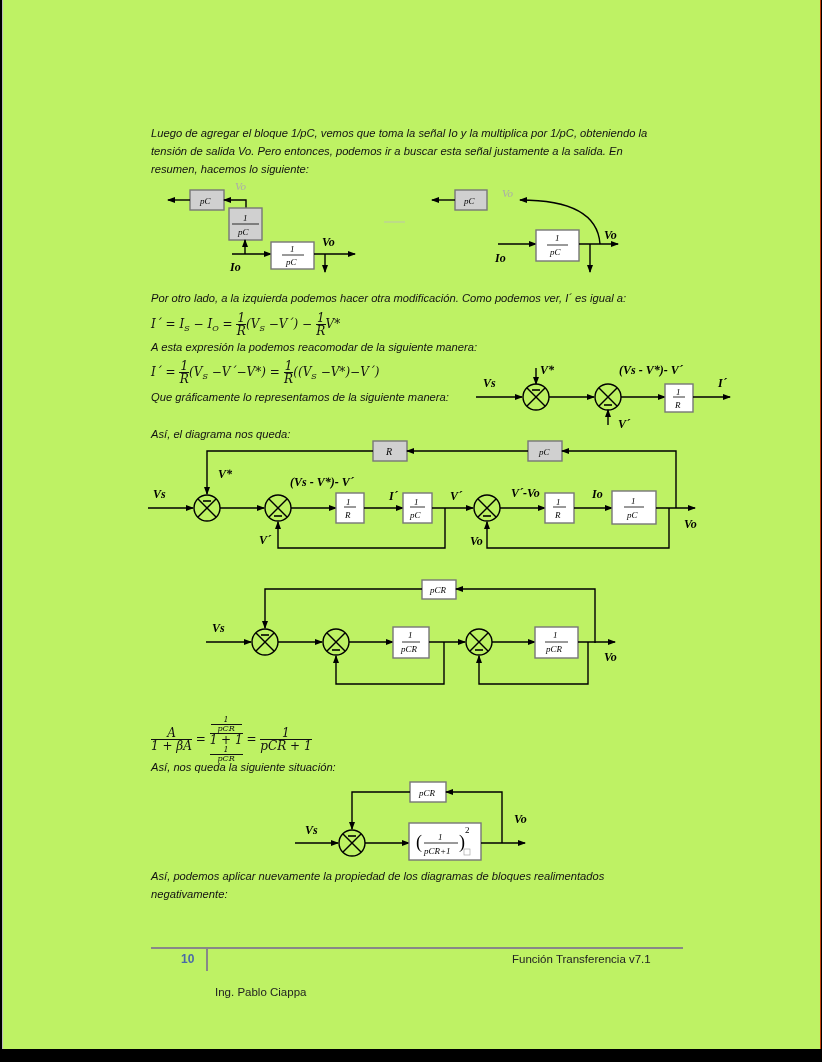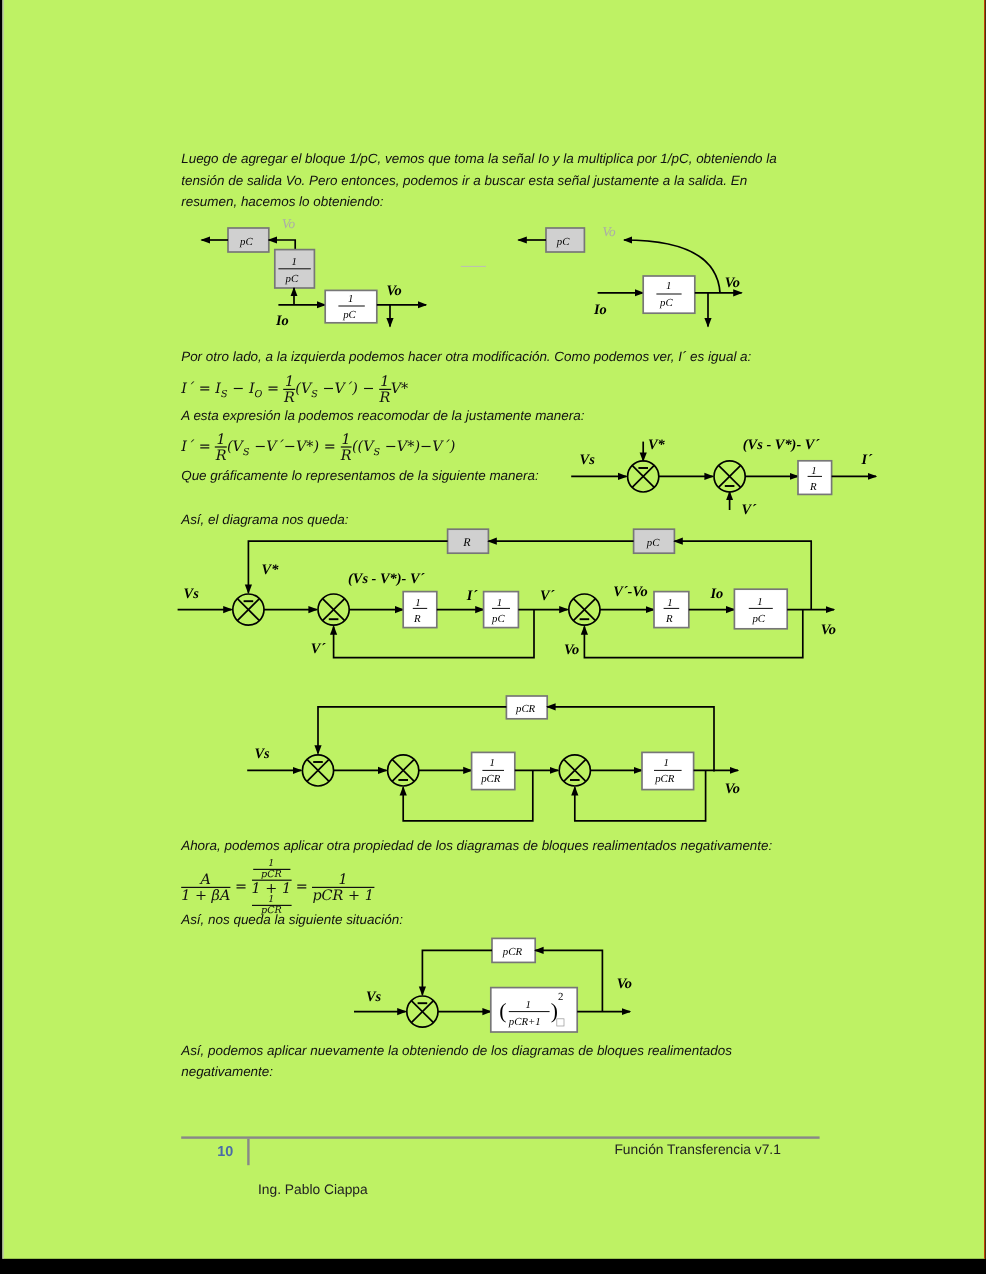--- a/index.html
+++ b/index.html
@@ -20,47 +20,46 @@
   .frac span{display:block;}
   .frac .num{border-bottom:1px solid #111;padding:0 1px;}
 </style>
 </head>
 <body>
 
 <div class="page">
 
   <div class="txt" style="top:125px">Luego de agregar el bloque 1/pC, vemos que toma la señal Io y la multiplica por 1/pC, obteniendo la</div>
   <div class="txt" style="top:143px">tensión de salida Vo. Pero entonces, podemos ir a buscar esta señal justamente a la salida. En</div>
-  <div class="txt" style="top:161px">resumen, hacemos lo obteniendo:</div>
+  <div class="txt" style="top:161px">resumen, hacemos lo siguiente:</div>
 
   <div class="txt" style="top:290px">Por otro lado, a la izquierda podemos hacer otra modificación. Como podemos ver, I´ es igual a:</div>
 
   <div class="eq" style="top:312px">
     <span>I´</span> <span>=</span>
     <span>I</span><sub style="font-size:8px">S</sub>
     <span>−</span>
     <span>I</span><sub style="font-size:8px">O</sub>
     <span>=</span>
     <span class="frac"><span class="num">1</span><span>R</span></span>(<span>V</span><sub style="font-size:8px">S</sub> <span>−</span><span>V´</span>)
     <span>−</span>
     <span class="frac"><span class="num">1</span><span>R</span></span><span>V*</span>
   </div>
 
-  <div class="txt" style="top:339px">A esta expresión la podemos reacomodar de la justamente manera:</div>
+  <div class="txt" style="top:339px">A esta expresión la podemos reacomodar de la siguiente manera:</div>
 
   <div class="eq" style="top:360px">
     <span>I´</span> <span>=</span>
     <span class="frac"><span class="num">1</span><span>R</span></span>(<span>V</span><sub style="font-size:8px">S</sub> <span>−</span><span>V´</span><span>−</span><span>V*</span>)
     <span>=</span>
     <span class="frac"><span class="num">1</span><span>R</span></span>((<span>V</span><sub style="font-size:8px">S</sub> <span>−</span><span>V*</span>)<span>−</span><span>V´</span>)
   </div>
 
   <div class="txt" style="top:389px">Que gráficamente lo representamos de la siguiente manera:</div>
   <div class="txt" style="top:426px">Así, el diagrama nos queda:</div>
-  <div class="txt" style="top:697px">Ahora, podemos aplicar otra propiedad de los diagramas de bloques realimentados negativamente:</div>
 
   <div class="eq" style="top:716px">
     <span class="frac"><span class="num">A</span><span>1 + βA</span></span>
     <span>=</span>
     <span class="frac"><span class="num">
           <span class="frac" style="font-size:8px;line-height:8px">
             <span class="num">1</span>
             <span>pCR</span>
           </span>
         </span><span>
@@ -68,21 +67,21 @@
           <span class="frac" style="font-size:8px;line-height:8px">
             <span class="num">1</span>
             <span>pCR</span>
           </span>
         </span></span>
     <span>=</span>
     <span class="frac"><span class="num">1</span><span>pCR + 1</span></span>
   </div>
 
   <div class="txt" style="top:759px">Así, nos queda la siguiente situación:</div>
-  <div class="txt" style="top:868px">Así, podemos aplicar nuevamente la obteniendo de los diagramas de bloques realimentados</div>
+  <div class="txt" style="top:868px">Así, podemos aplicar nuevamente la propiedad de los diagramas de bloques realimentados</div>
   <div class="txt" style="top:886px">negativamente:</div>
 
   <div class="footer-line"></div>
   <div class="footer-sep"></div>
   <div class="pnum">10</div>
   <div class="author">Ing. Pablo Ciappa</div>
   <div class="doctitle">Función Transferencia v7.1</div>
 </div>
 
 <svg width="822" height="1062">

